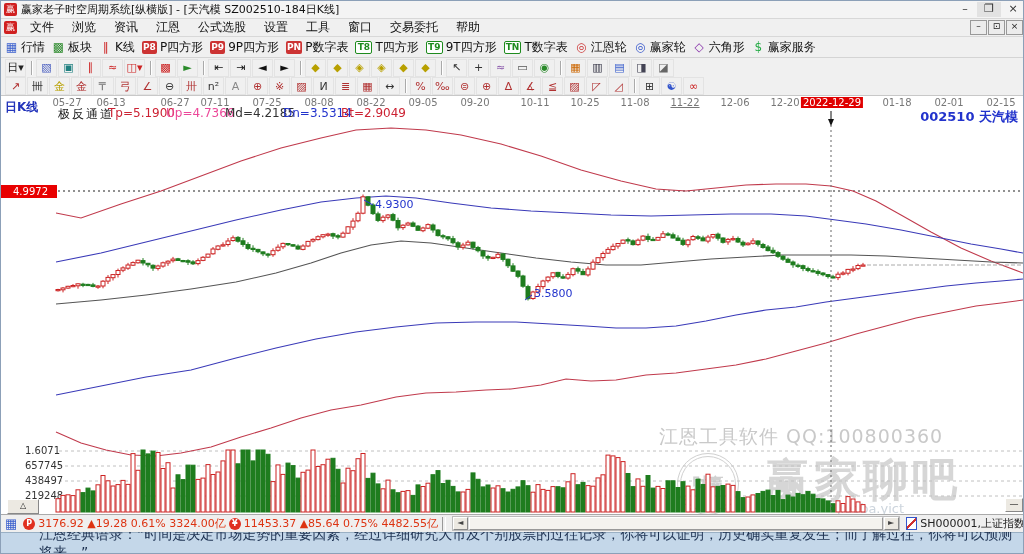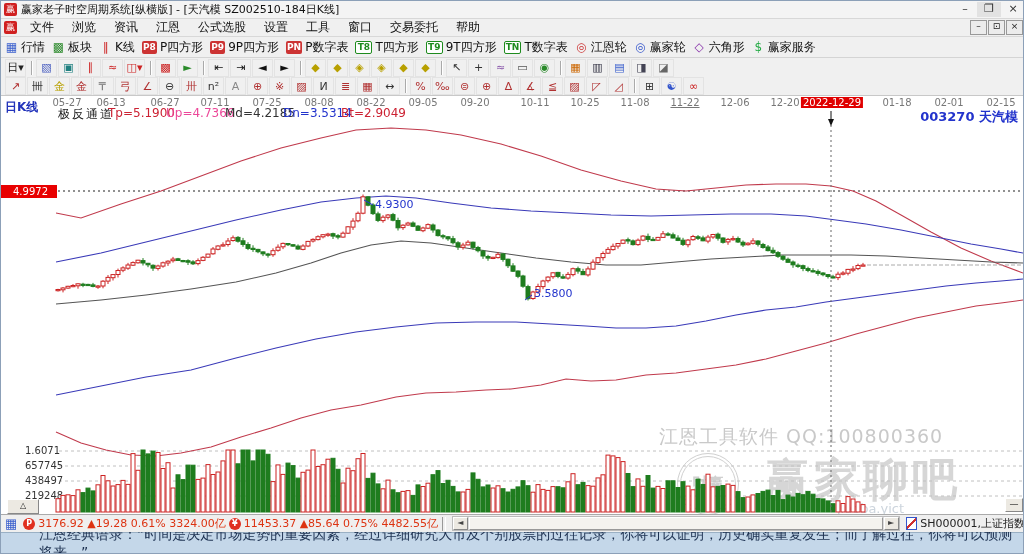--- a/index.html
+++ b/index.html
@@ -744,21 +744,21 @@
         <line x1="363" y1="199" x2="372" y2="204" stroke="#2233cc" stroke-width="1"></line>
         <text x="374" y="207" font-size="11" fill="#2233cc">4.9300</text>
         <line x1="524" y1="299" x2="531" y2="294" stroke="#2233cc" stroke-width="1"></line>
         <text x="533" y="296" font-size="11" fill="#2233cc">3.5800</text>
       </svg></div>
 
   <div class="periodlabel">日K线</div>
   <div class="daterow" id="daterow">
       <span class="dtick" style="left: 66px;">05-27</span>
       <span class="dtick" style="left: 110px;">06-13</span>
-      <span class="dtick" style="left: 164px;">06-27</span>
+      <span class="dtick" style="left: 174px;">06-27</span>
       <span class="dtick" style="left: 214px;">07-11</span>
       <span class="dtick" style="left: 266px;">07-25</span>
       <span class="dtick" style="left: 318px;">08-08</span>
       <span class="dtick" style="left: 370px;">08-22</span>
       <span class="dtick" style="left: 422px;">09-05</span>
       <span class="dtick" style="left: 474px;">09-20</span>
       <span class="dtick" style="left: 534px;">10-11</span>
       <span class="dtick" style="left: 584px;">10-25</span>
       <span class="dtick" style="left: 634px;">11-08</span>
       <span class="dtick" style="left: 684px; text-decoration: underline;">11-22</span>
@@ -770,21 +770,21 @@
       <span class="dtick" style="left: 1000px;">02-15</span>
     </div>
   <div class="indrow" id="indrow">
     <span class="indname">极反通道</span>
   <span class="indval" style="left: 107px; color: rgb(204, 34, 51);">Tp=5.1900</span>
       <span class="indval" style="left: 165px; color: #ec4899;">Up=4.7366</span>
       <span class="indval" style="left: 224px; color: rgb(51, 51, 51);">Md=4.2185</span>
       <span class="indval" style="left: 282px; color: rgb(34, 51, 204);">Dn=3.5314</span>
       <span class="indval" style="left: 340px; color: rgb(204, 34, 51);">Bt=2.9049</span>
     </div>
-  <div class="symbol">003270  天汽模</div>
+  <div class="symbol">002510  天汽模</div>
   <div class="pricetag">4.9972</div>
   <div class="tribtn">△</div>
   <div class="minusbtn">—</div>
 
   <div class="row statusbar">
     <span class="sicon">▦</span>
     <span class="scircle">P</span>
     <span class="idxtext">3176.92 ▲19.28 0.61% 3324.00亿</span>
     <span class="scircle">¥</span>
     <span class="idxtext">11453.37 ▲85.64 0.75% 4482.55亿</span>

